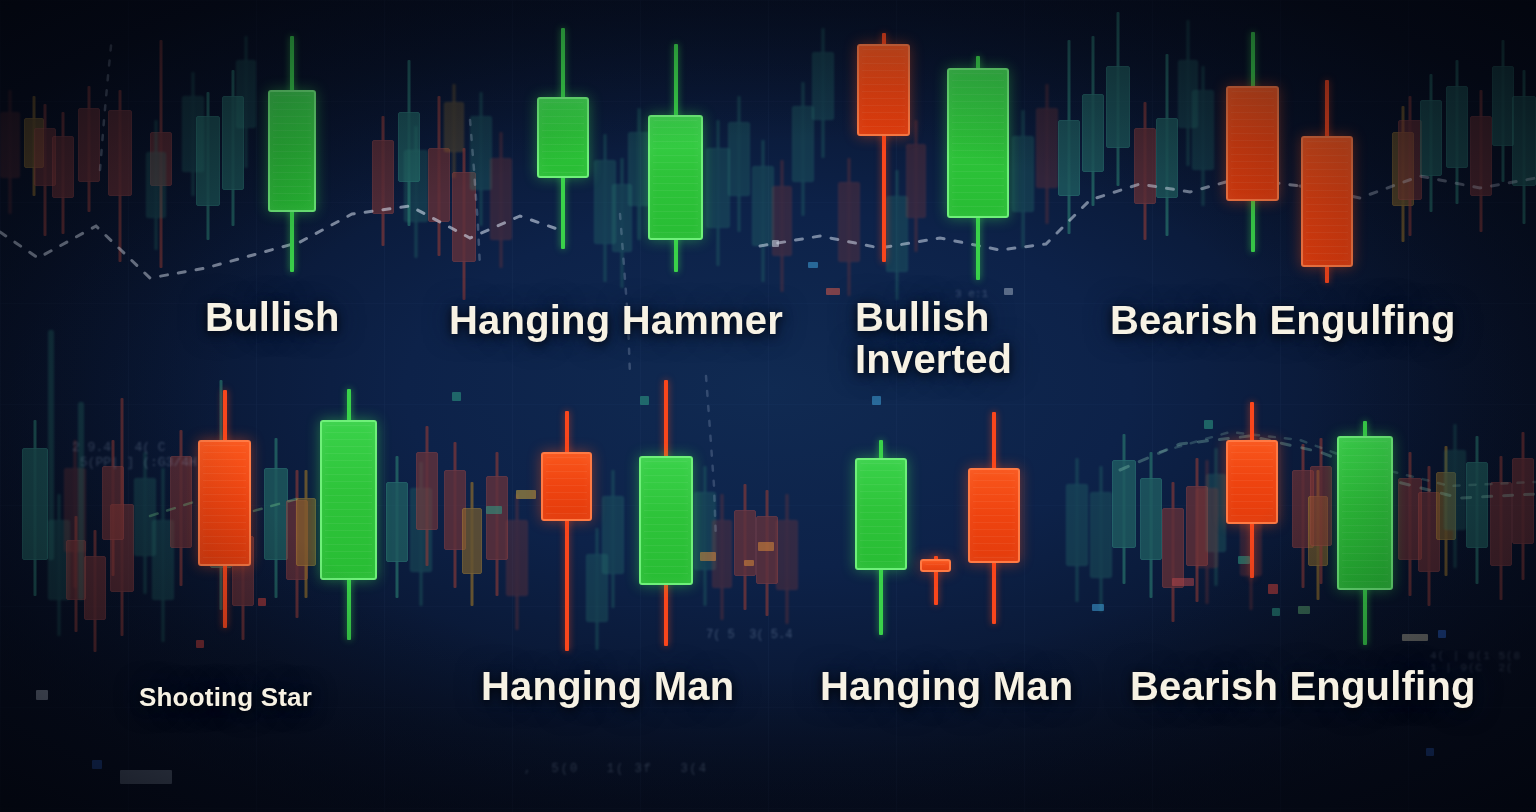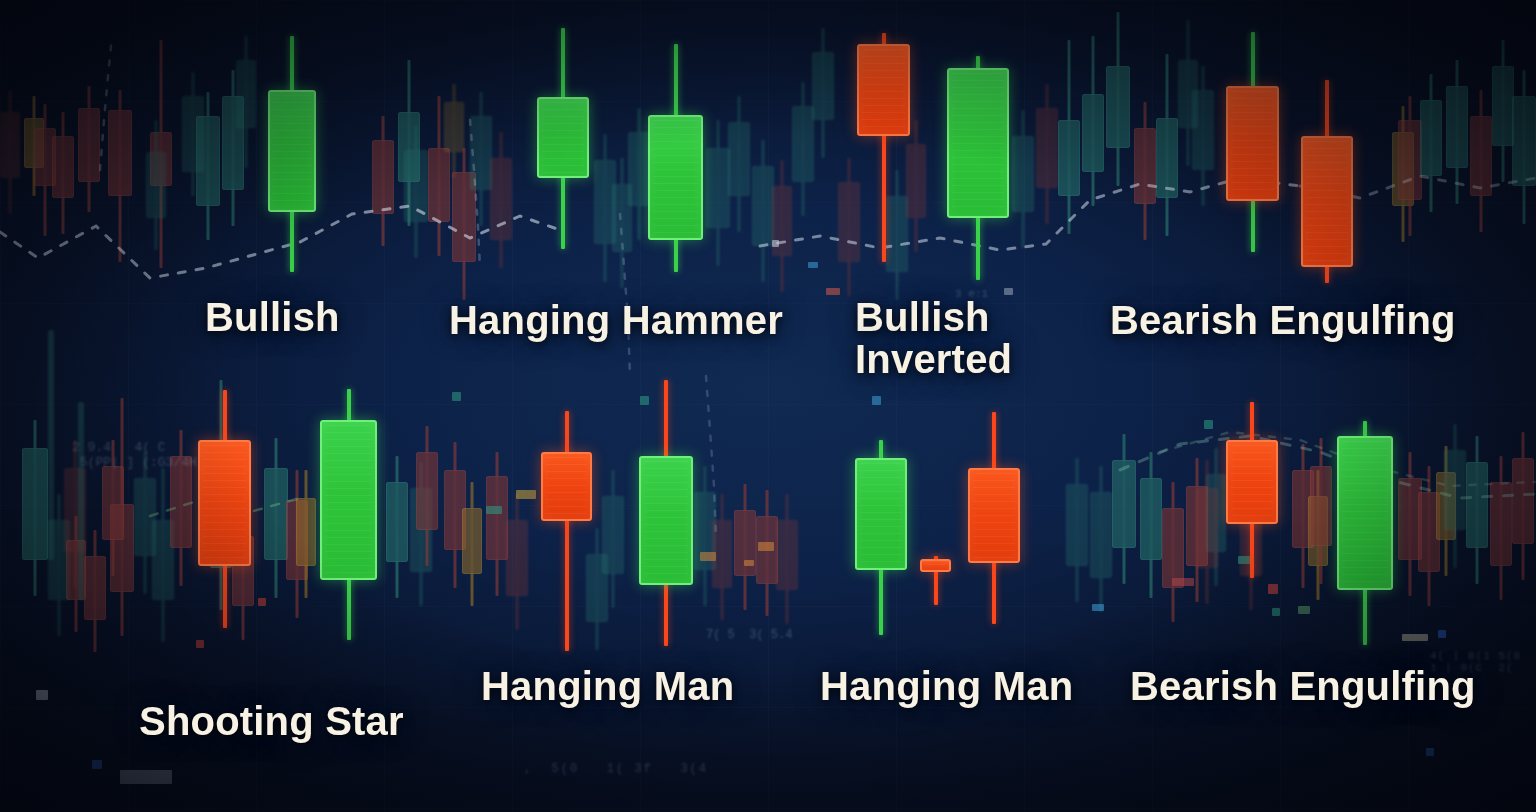--- a/index.html
+++ b/index.html
@@ -612,19 +612,19 @@
       </div>
     </div>
   <div class="bg-vignette"></div>
 
   <div id="labels">
       <div class="label" style="left: 205px; top: 296px; font-size: 40px;">Bullish</div>
       <div class="label" style="left: 449px; top: 299px; font-size: 40px;">Hanging Hammer</div>
       <div class="label" style="left: 855px; top: 296px; font-size: 40px;">Bullish
 Inverted</div>
       <div class="label" style="left: 1110px; top: 299px; font-size: 40px;">Bearish Engulfing</div>
-      <div class="label" style="left: 139px; top: 700px; font-size: 40px;">Shooting Star</div>
+      <div class="label" style="left: 139px; top: 684px; font-size: 26px;">Shooting Star</div>
       <div class="label" style="left: 481px; top: 665px; font-size: 40px;">Hanging Man</div>
       <div class="label" style="left: 820px; top: 665px; font-size: 40px;">Hanging Man</div>
       <div class="label" style="left: 1130px; top: 665px; font-size: 40px;">Bearish Engulfing</div>
     </div>
 
 </div>
 
 </body></html>

